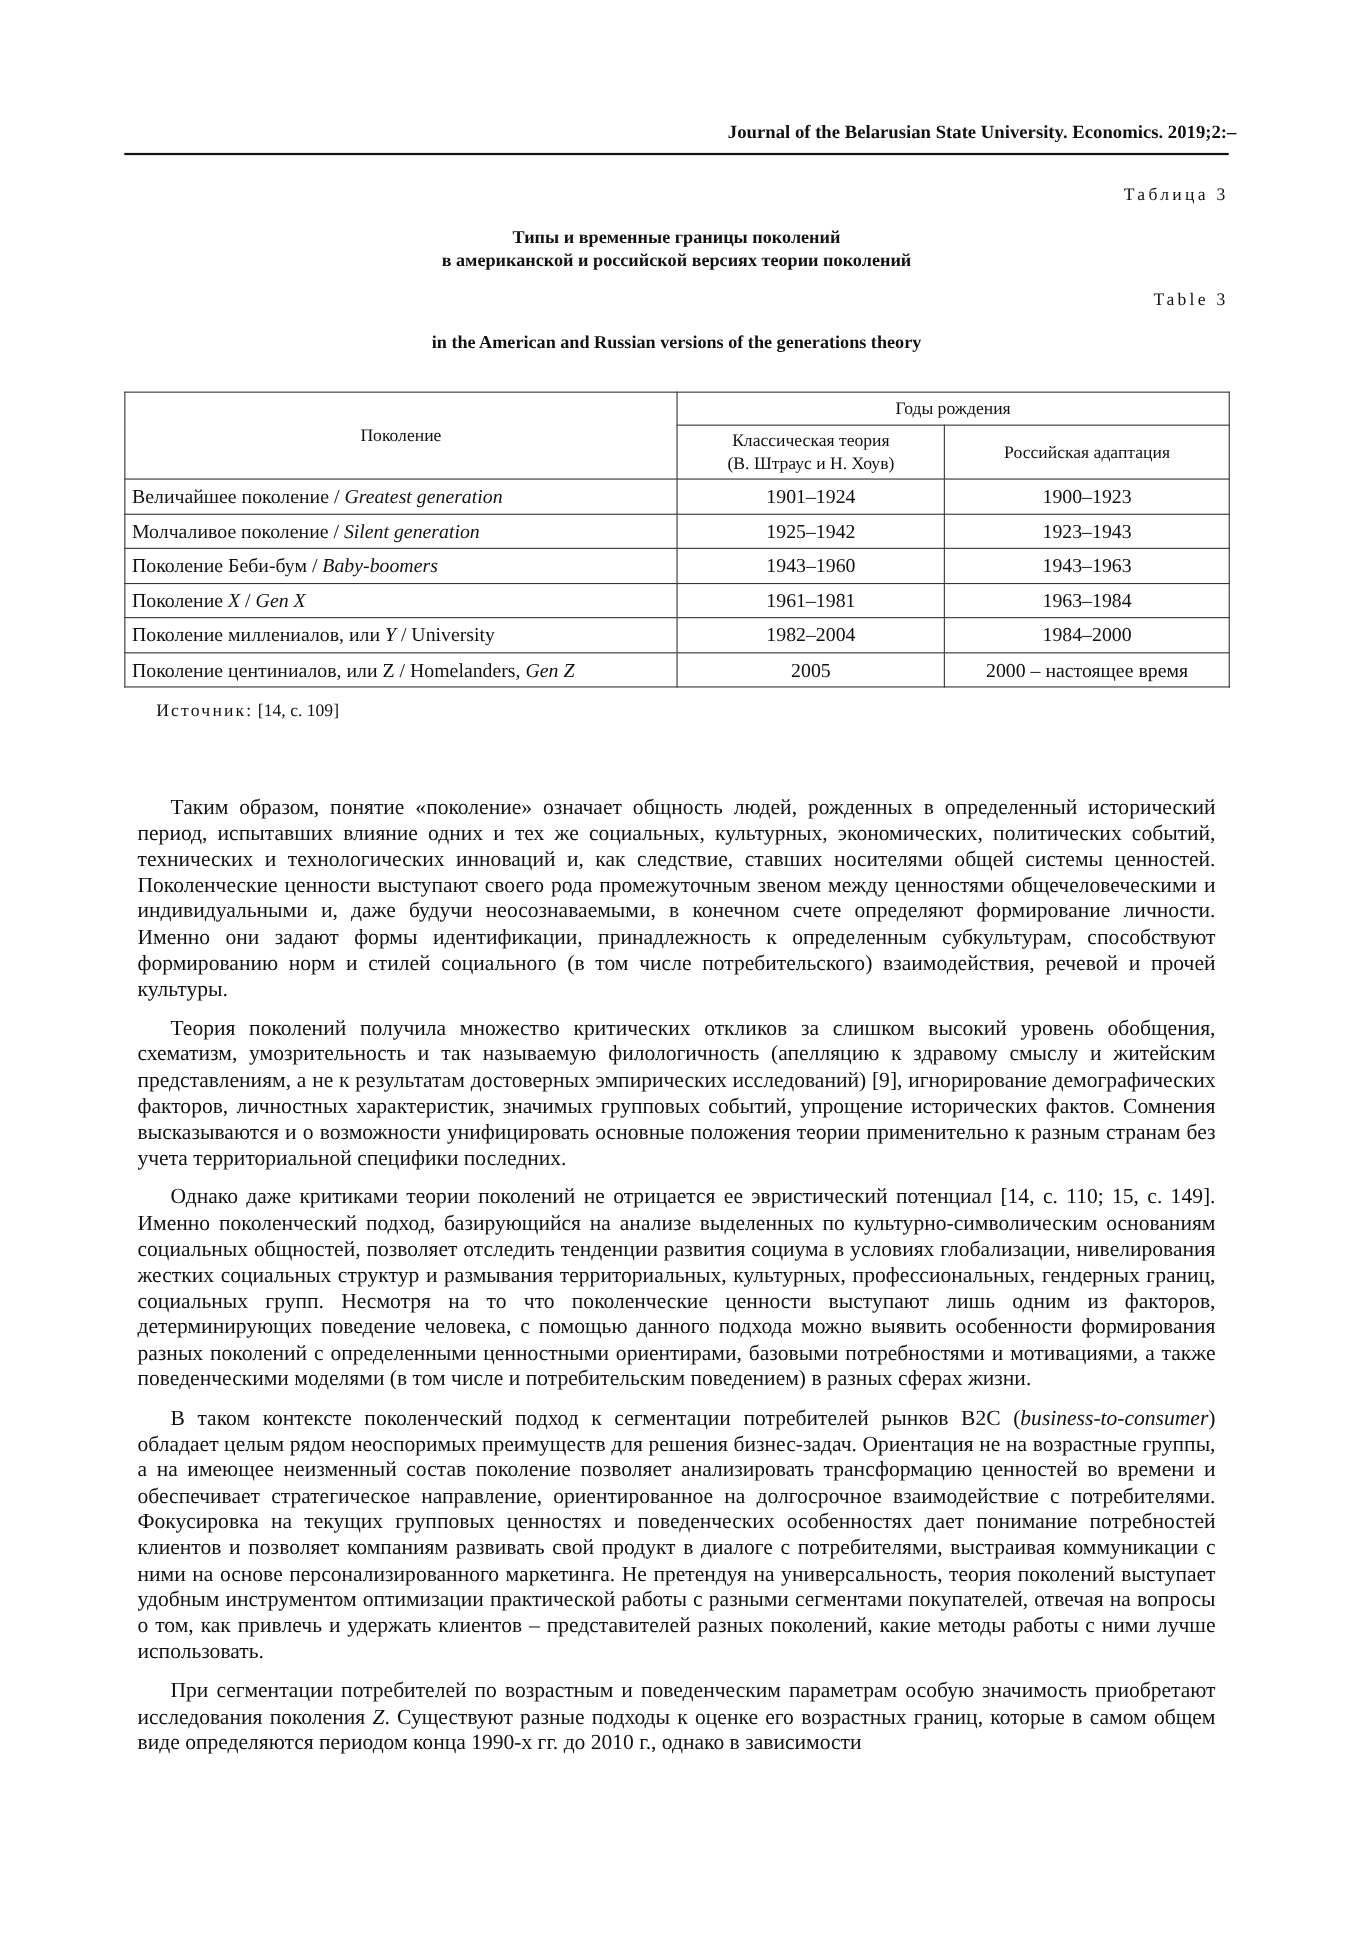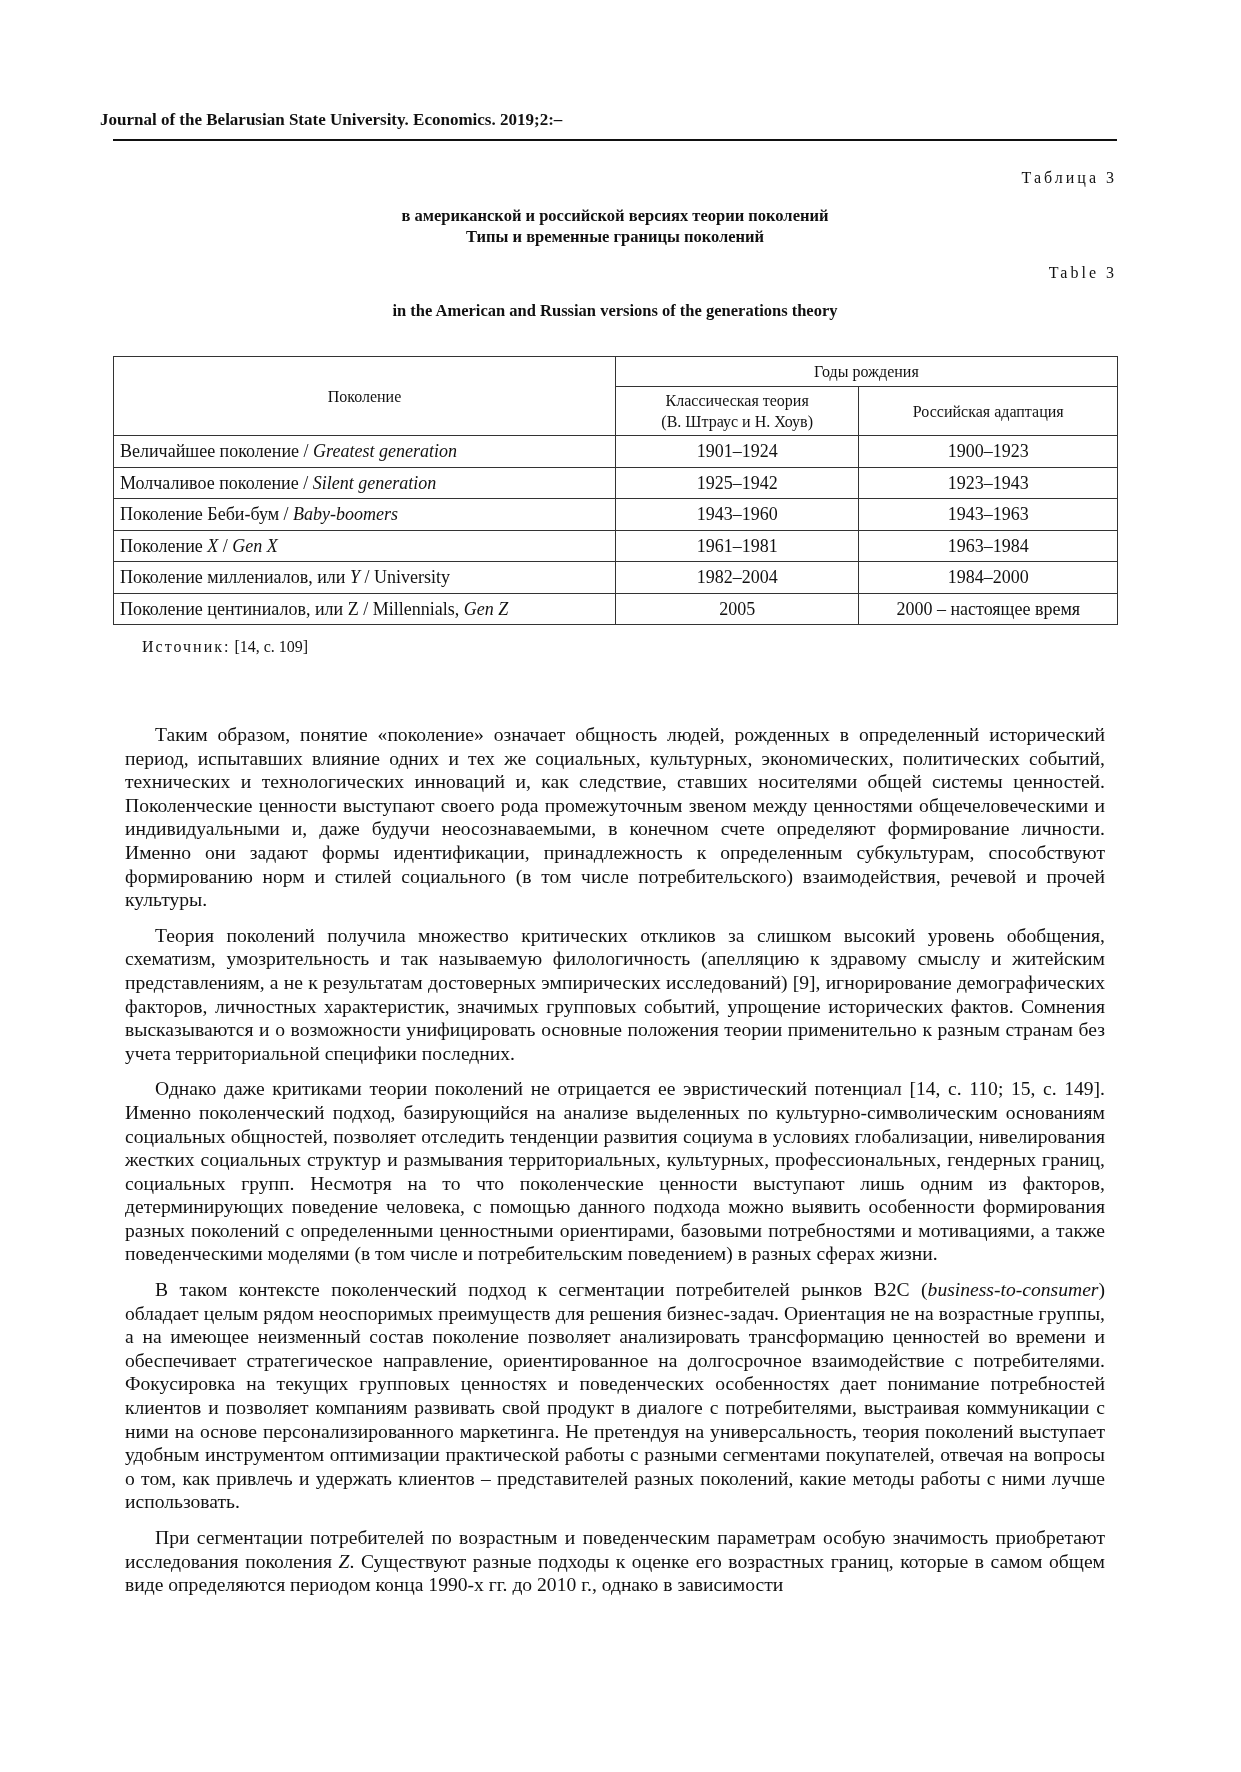--- a/index.html
+++ b/index.html
@@ -1,18 +1,18 @@
 <!DOCTYPE html>
 <html><head>
 <meta charset="utf-8">
 <style>
   html, body { margin: 0; padding: 0; background: #ffffff; }
   body { width: 1241px; height: 1772px; position: relative; overflow: hidden;
          font-family: "Liberation Serif", "DejaVu Serif", serif; color: #111; }
-  .running-head { position: absolute; left: 100px; width: 1004px; top: 109px; text-align: left;
+  .running-head { position: absolute; left: 120px; width: 1004px; top: 109px; text-align: right;
          font-weight: bold; font-size: 17px; line-height: 22px; }
   .rule { position: absolute; left: 113px; width: 1004px; top: 139px; height: 0; border-top: 2.5px solid #111; }
   .table-label { position: absolute; left: 113px; width: 1004px; text-align: right; font-size: 16px;
          letter-spacing: 3px; line-height: 20px; }
   .tl-ru { top: 168px; }
   .tl-en { top: 263px; }
   .table-title { position: absolute; left: 113px; width: 1004px; text-align: center; font-weight: bold;
          font-size: 16.5px; line-height: 21px; }
   .tt-ru { top: 205px; }
   .tt-en { top: 300px; }
@@ -35,22 +35,22 @@
   i { font-style: italic; }
 </style>
 </head>
 <body>
 
 <div class="running-head">Journal of the Belarusian State University. Economics. 2019;2:–</div>
 <div class="rule"></div>
 
 <div class="table-label tl-ru">Таблица 3</div>
 <div class="table-title tt-ru">
+  <div>Типы и временные границы поколений</div>
   <div>в американской и российской версиях теории поколений</div>
-  <div>Типы и временные границы поколений</div>
 </div>
 <div class="table-label tl-en">Table 3</div>
 <div class="table-title tt-en">
   <div>in the American and Russian versions of the generations theory</div>
 </div>
 
 <table class="gen">
   <thead>
     <tr class="hrow1">
       <th class="c1" rowspan="2">Поколение</th>
@@ -84,21 +84,21 @@
       <td><span>Поколение </span><i>X</i><span> / </span><i>Gen X</i></td>
       <td class="yr">1961–1981</td>
       <td class="yr">1963–1984</td>
     </tr>
     <tr>
       <td><span>Поколение миллениалов, или </span><i>Y</i><span> / University</span></td>
       <td class="yr">1982–2004</td>
       <td class="yr">1984–2000</td>
     </tr>
     <tr>
-      <td><span>Поколение центиниалов, или </span><span>Z</span><span> / Millennials, </span><i>Gen Z</i></td>
+      <td><span>Поколение центиниалов, или </span><span>Z</span><span> / Homelanders, </span><i>Gen Z</i></td>
       <td class="yr">2005</td>
       <td class="yr">2000 – настоящее время</td>
     </tr>
   </tbody>
 </table>
 
 <div class="source"><span class="lbl">Источник:</span><span> [14, с. 109]</span></div>
 
 <div class="body-text">
   <p>Таким образом, понятие «поколение» означает общность людей, рожденных в определенный исторический период, испытавших влияние одних и тех же социальных, культурных, экономических, политических событий, технических и технологических инноваций и, как следствие, ставших носителями общей системы ценностей. Поколенческие ценности выступают своего рода промежуточным звеном между ценностями общечеловеческими и индивидуальными и, даже будучи неосознаваемыми, в конечном счете определяют формирование личности. Именно они задают формы идентификации, принадлежность к определенным субкультурам, способствуют формированию норм и стилей социального (в том числе потребительского) взаимодействия, речевой и прочей культуры.</p>

